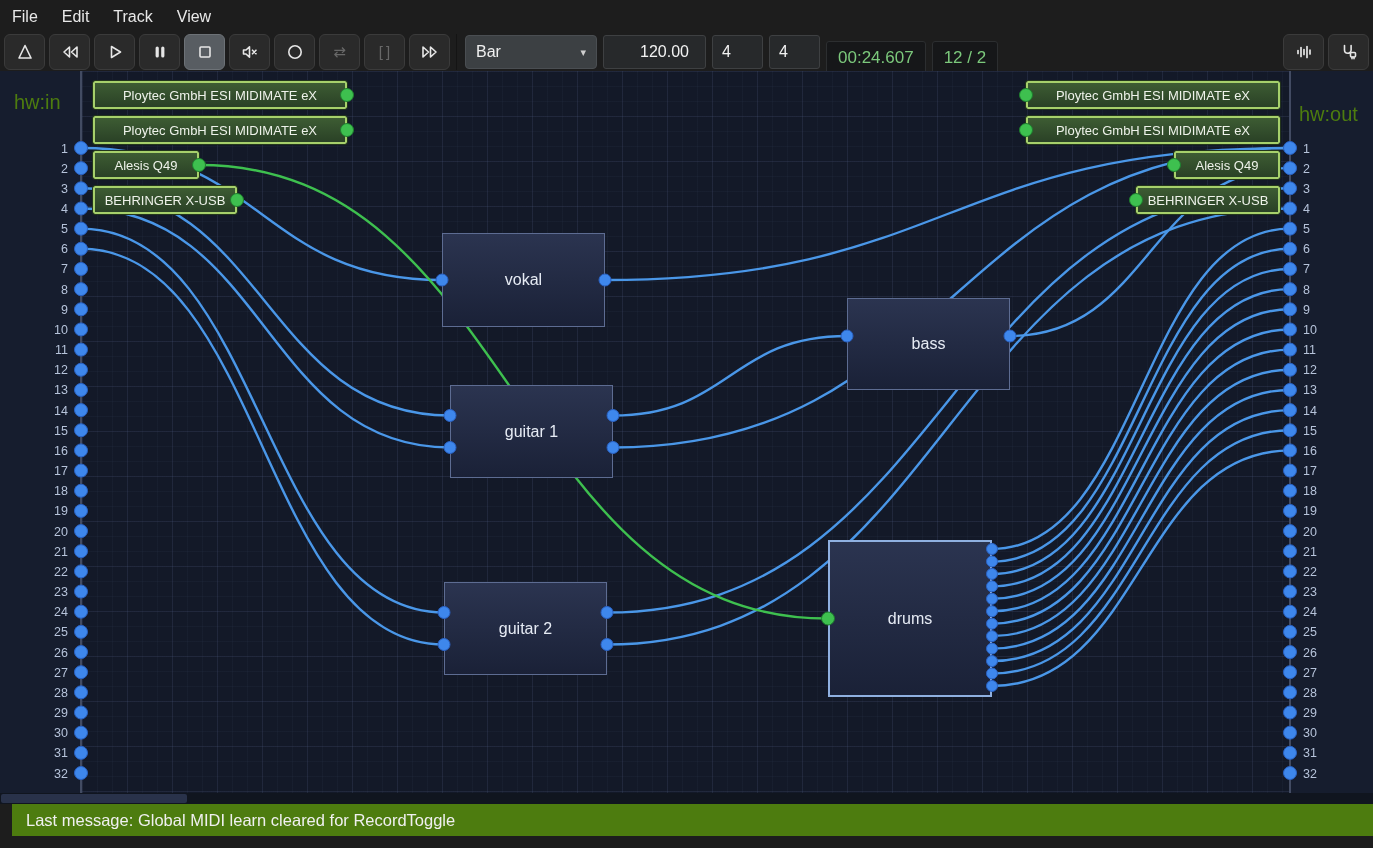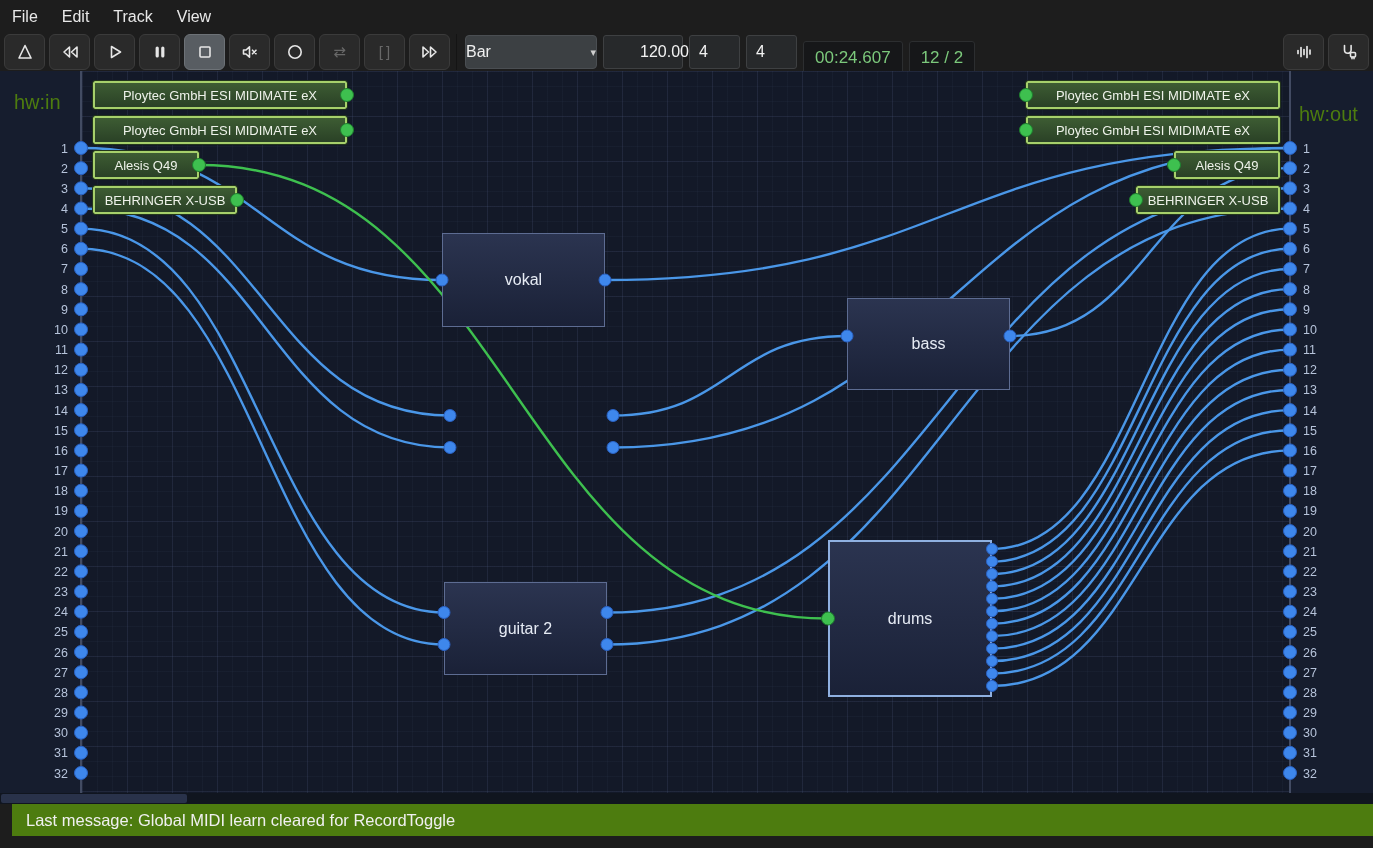--- a/index.html
+++ b/index.html
@@ -14,25 +14,25 @@
   
   #toolbar{position:absolute;left:0;top:33px;width:100%;height:38px;background:#1d1d1d;display:flex;align-items:center;}
   .tbtn{width:41px;height:36px;margin-left:4px;background:#2a2a2a;border:1px solid #3b3b3b;border-radius:6px;
         display:flex;align-items:center;justify-content:center;color:#e6e6e6;box-sizing:border-box;flex:none;}
   .tbtn.active{background:#585d62;border-color:#6d7277;}
   .tbtn.disabled{color:#686868;}
   .tbtn svg{display:block;}
   .glyph{font-size:15px;line-height:1;}
   .tsep{width:1px;height:36px;margin-left:6px;background:#141414;flex:none;}
   .combo{margin-left:8px;width:132px;height:34px;background:#3c4043;border:1px solid #4a4e52;border-radius:4px;
-         display:flex;align-items:center;color:#f0f0f0;font-size:16px;padding:0 0;box-sizing:border-box;flex:none;}
+         display:flex;align-items:center;color:#f0f0f0;font-size:16px;padding:0 10px;box-sizing:border-box;flex:none;}
   .combo .caret{margin-left:auto;font-size:11px;color:#cfcfcf;}
   .field{margin-left:6px;height:34px;background:#27292b;border:1px solid #3e4042;border-radius:3px;color:#f2f2f2;
          font-size:16px;display:flex;align-items:center;padding:0 9px;box-sizing:border-box;flex:none;}
-  .field.w80{width:80px;padding-left:36px;} .field.w51{width:51px;}
+  .field.w80{width:103px;padding-left:36px;} .field.w51{width:51px;}
   .lcd{margin-left:6px;height:34px;background:#161719;border:1px solid #2c2e30;border-radius:3px;color:#7cc97c;
        font-size:17px;display:flex;align-items:center;padding:0 11px;box-sizing:border-box;flex:none;margin-top:12px;}
   #right-buttons{margin-left:auto;margin-right:4px;display:flex;}
 
   
   #canvas{position:absolute;left:0;top:71px;width:1373px;height:733px;background:#131928;overflow:hidden;}
   .strip{position:absolute;top:0;height:100%;background:#161d2e;z-index:0;box-sizing:border-box;}
   .strip.left{left:0;width:82px;border-right:2px solid #424b62;}
   .strip.right{left:1289px;width:84px;border-left:2px solid #424b62;}
   #gridarea{position:absolute;left:82px;top:0;width:1207px;height:100%;z-index:0;
@@ -238,20 +238,23 @@
           <span>Alesis Q49</span>
         </div>
         <div class="device" style="left: 1136px; top: 115px; width: 144px; height: 28px;">
           <span>BEHRINGER X-USB</span>
         </div>
         <div class="node" style="left: 442px; top: 162px; width: 163px; height: 94px;">
           <span>vokal</span>
         </div>
         <div class="node" style="left: 847px; top: 227px; width: 163px; height: 92px; text-align: right;">
           <span>bass</span>
+        </div>
+        <div class="node" style="left: 450px; top: 314px; width: 163px; height: 93px;">
+          <span>guitar 1</span>
         </div>
         <div class="node" style="left: 444px; top: 511px; width: 163px; height: 93px;">
           <span>guitar 2</span>
         </div>
         <div class="node selected" style="left: 828px; top: 469px; width: 164px; height: 157px;">
           <span>drums</span>
         </div>
       </div>
     <svg id="dots" width="1373" height="733">
         <circle cx="81" cy="77" r="6.5" fill="#3e87ec" stroke="#2a62c4" stroke-width="1"></circle>

